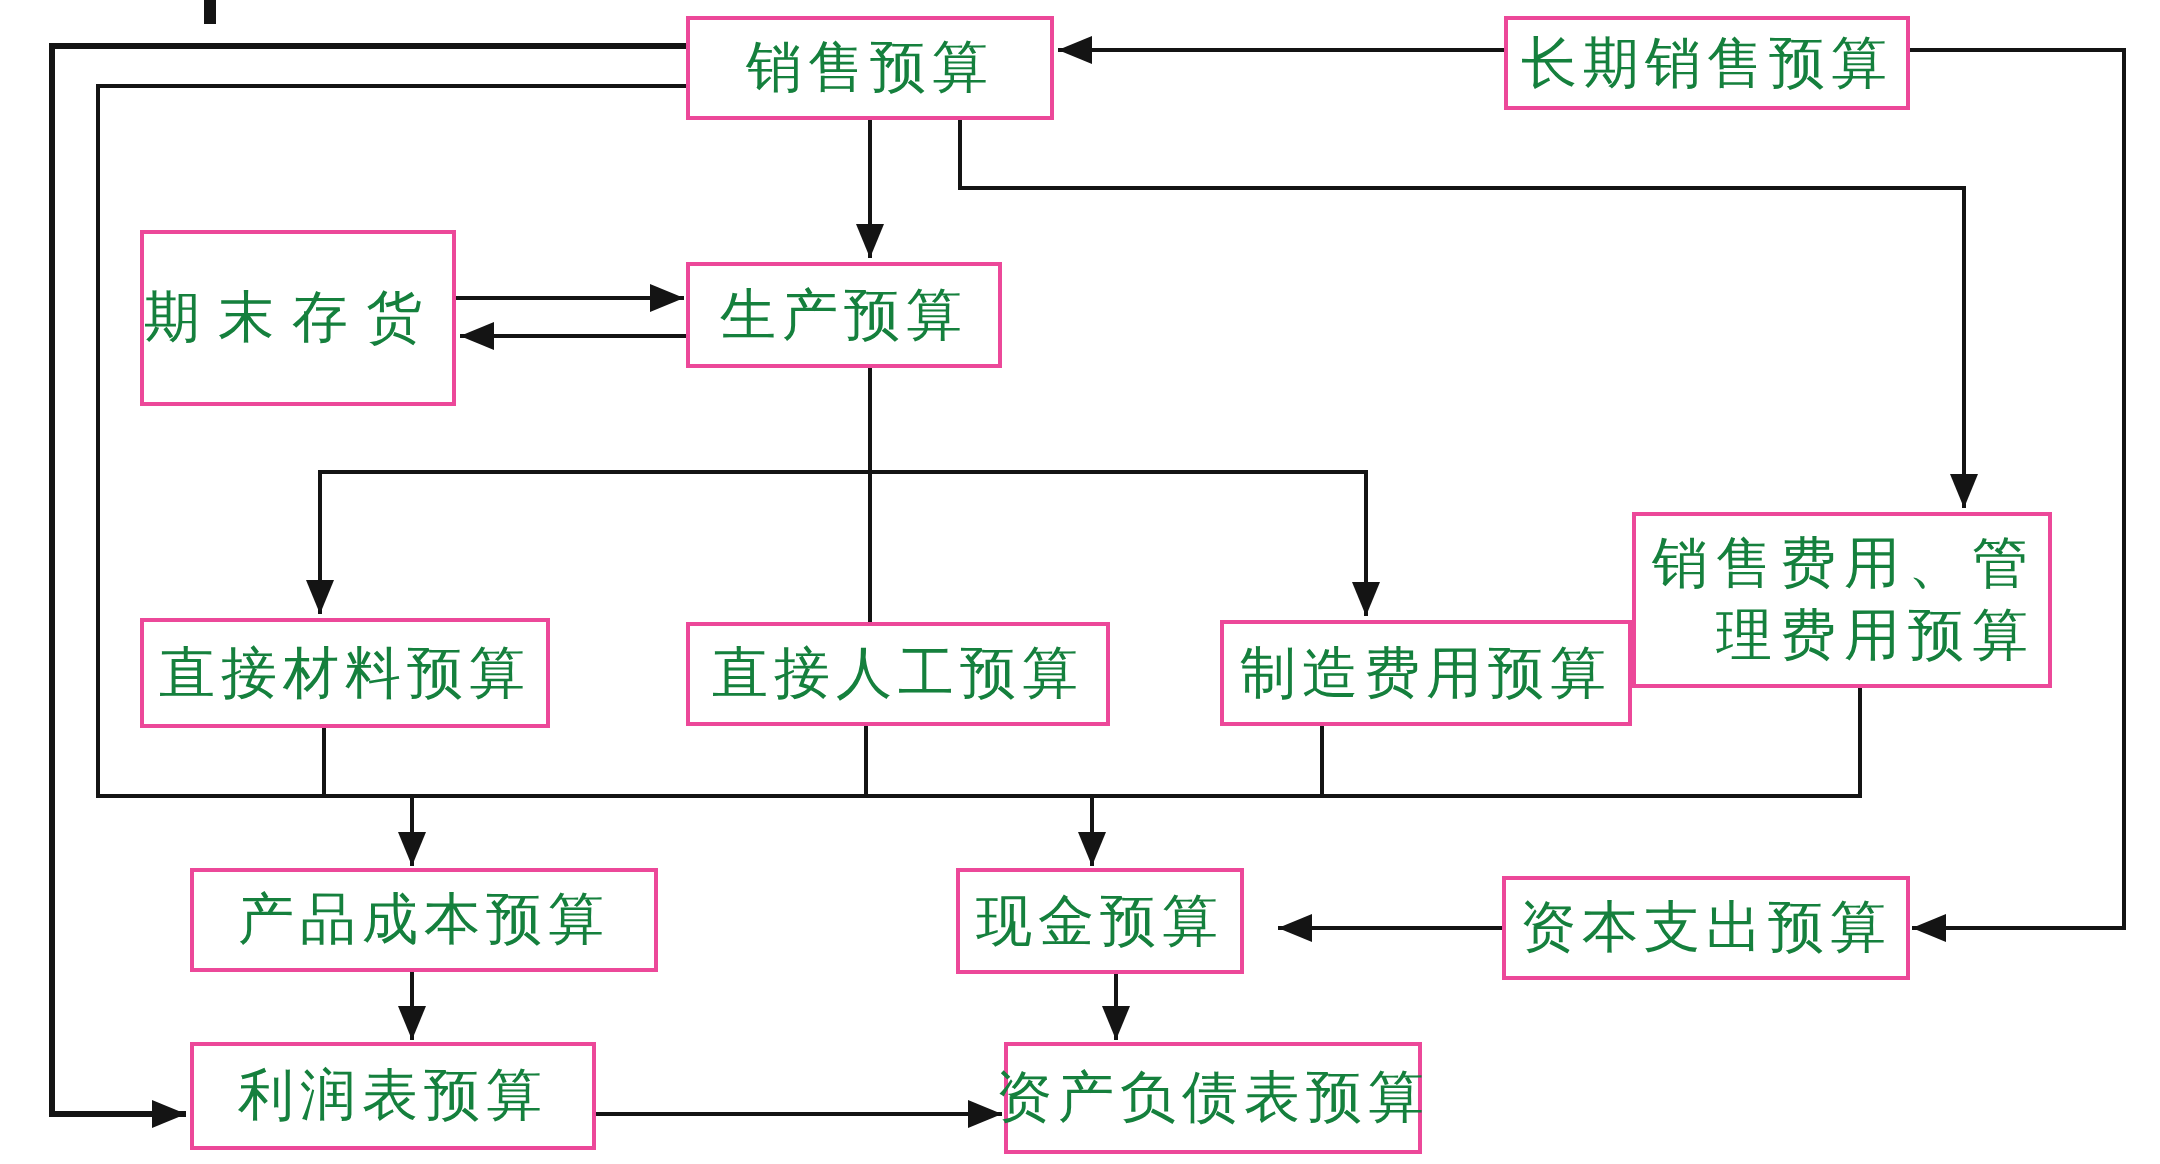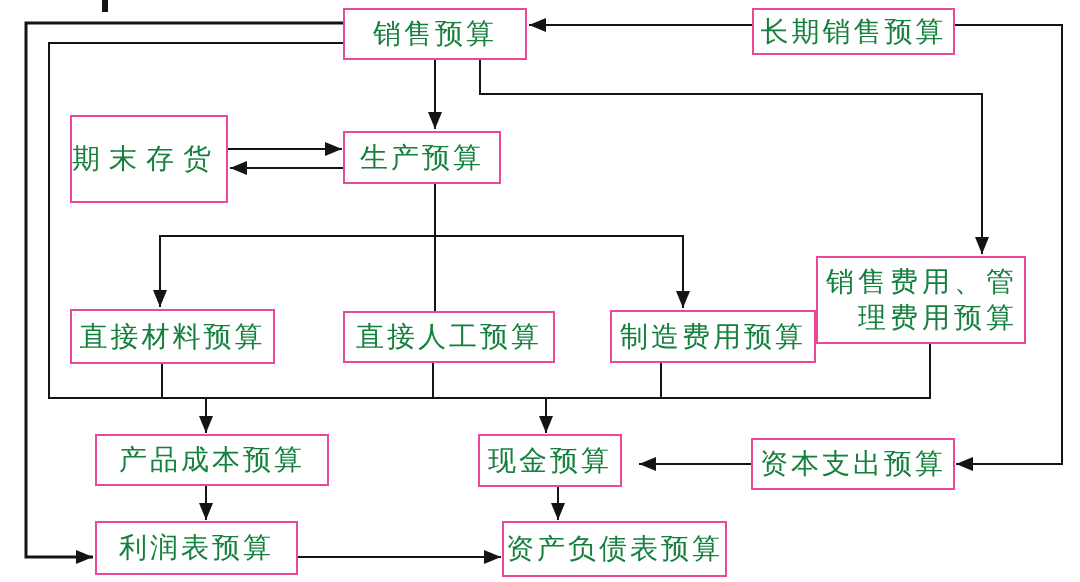--- a/index.html
+++ b/index.html
@@ -46,21 +46,21 @@
   #n-ending-inventory { left: 70px;  top: 115px; width: 158px; height: 88px; }
   #n-production       { left: 343px; top: 131px; width: 158px; height: 53px; }
   #n-materials        { left: 70px;  top: 309px; width: 205px; height: 55px; }
   #n-labor            { left: 343px; top: 311px; width: 212px; height: 52px; }
   #n-overhead         { left: 568px; top: 310px; width: 206px; height: 53px; margin-left: 42px; }
   #n-selladmin        { left: 816px; top: 256px; width: 210px; height: 88px; }
   #n-product-cost     { left: 95px;  top: 434px; width: 234px; height: 52px; }
   #n-cash             { left: 478px; top: 434px; width: 144px; height: 53px; }
   #n-capex            { left: 751px; top: 438px; width: 204px; height: 52px; }
   #n-income           { left: 95px;  top: 521px; width: 203px; height: 54px; }
-  #n-balance          { left: 502px; top: 521px; width: 225px; height: 56px; }
+  #n-balance          { left: 502px; top: 521px; width: 209px; height: 56px; }
 </style>
 </head>
 <body>
 
 <div class="stage">
 
   <svg class="wires" viewBox="0 0 1080 582" xmlns="http://www.w3.org/2000/svg" fill="none" stroke="#141414" stroke-width="2">
     <defs>
       <marker id="arrow" viewBox="0 0 18 16" markerUnits="userSpaceOnUse" markerWidth="18" markerHeight="16" refX="17" refY="8" orient="auto">
         <polygon points="0,1 17,8 0,15" fill="#141414" stroke="none"></polygon>

